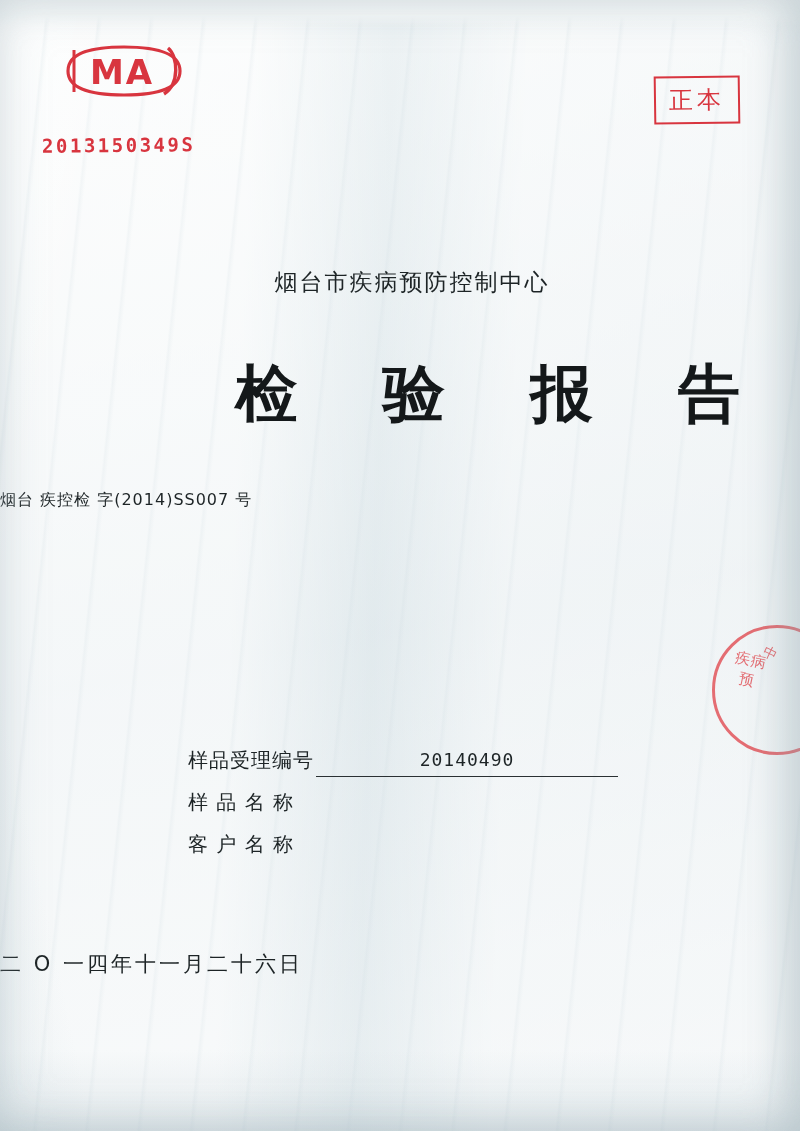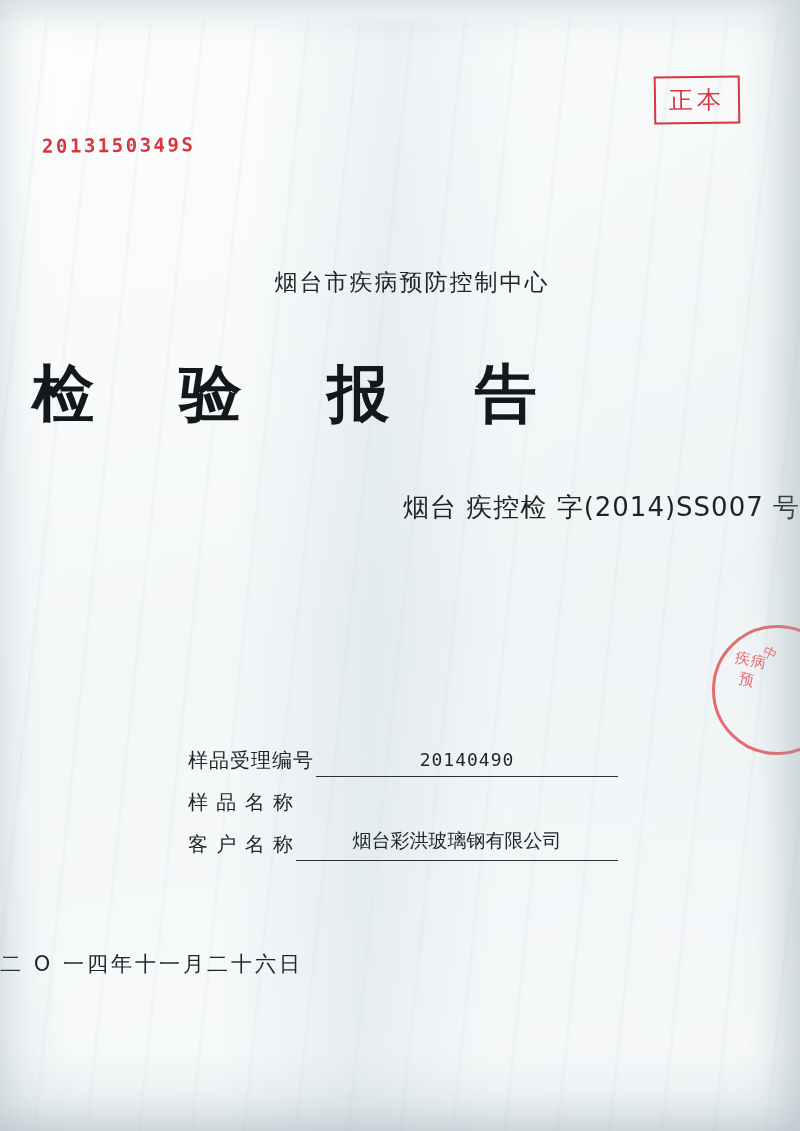--- a/index.html
+++ b/index.html
@@ -94,35 +94,35 @@
     color: #1d2426;
     letter-spacing: 2px;
     font-family: "DejaVu Sans", "Liberation Sans", sans-serif;
     margin-top: 45px;
   }
   #doc-title {
     position: absolute;
     top: 352px;
     left: 0;
     width: 772px;
-    text-align: left;
+    text-align: right;
     font-size: 62px;
     font-weight: bold;
     color: #14181a;
     letter-spacing: 32px;
     text-indent: 32px;
     font-family: "DejaVu Sans", "Liberation Sans", sans-serif;
   }
   #doc-number {
     position: absolute;
     top: 490px;
     left: 0;
     width: 800px;
-    text-align: right;
-    font-size: 26px;
+    text-align: left;
+    font-size: 16px;
     color: #1d2426;
     letter-spacing: 1px;
   }
 
   
   #round-seal {
     position: absolute;
     right: -42px;
     top: 625px;
     width: 124px;
@@ -215,20 +215,28 @@
 </head>
 <body>
 
 <div id="page">
 
   <div class="paper-tex"></div>
   <div class="band b1"></div>
   <div class="band b2"></div>
   <div class="top-white"></div>
 
+  <div id="ma-stamp">
+    <svg width="128" height="54" viewBox="0 0 128 54">
+      <path d="M8 27 C8 8, 34 3, 64 3 C94 3, 120 8, 120 27 C120 46, 94 51, 64 51 C34 51, 8 46, 8 27 Z" fill="none" stroke="#d8353f" stroke-width="3.2"></path>
+      <path d="M14 6 L14 48" stroke="#d8353f" stroke-width="3" fill="none"></path>
+      <path d="M108 4 C118 12, 120 40, 104 50" stroke="#d8353f" stroke-width="3.4" fill="none"></path>
+      <text x="62" y="40" text-anchor="middle" font-family="DejaVu Sans, Liberation Sans, sans-serif" font-size="34" font-weight="bold" fill="#d8353f" letter-spacing="2">MA</text>
+    </svg>
+  </div>
 
   <div id="ma-number">2013150349S</div>
 
   <div id="zhengben">正本</div>
 
   <div id="org-name">烟台市疾病预防控制中心</div>
 
   <div id="doc-title">检 验 报 告</div>
 
   <div id="doc-number">烟台 疾控检 字(2014)SS007 号</div>
@@ -244,21 +252,20 @@
       <span class="field-label">样品受理编号</span>
       <span class="field-value mono">20140490</span>
     </div>
 
     <div class="field-row">
       <span class="field-label">样 品 名 称</span>
     </div>
 
     <div class="field-row">
       <span class="field-label">客 户 名 称</span>
-      <span class="field-value">烟台彩洪玻璃钢有限公司</span>
     </div>
 
   </div>
 
   <div id="doc-date">二 O 一四年十一月二十六日</div>
 
   <div class="edge-shadow"></div>
 </div>
 
 </body></html>

